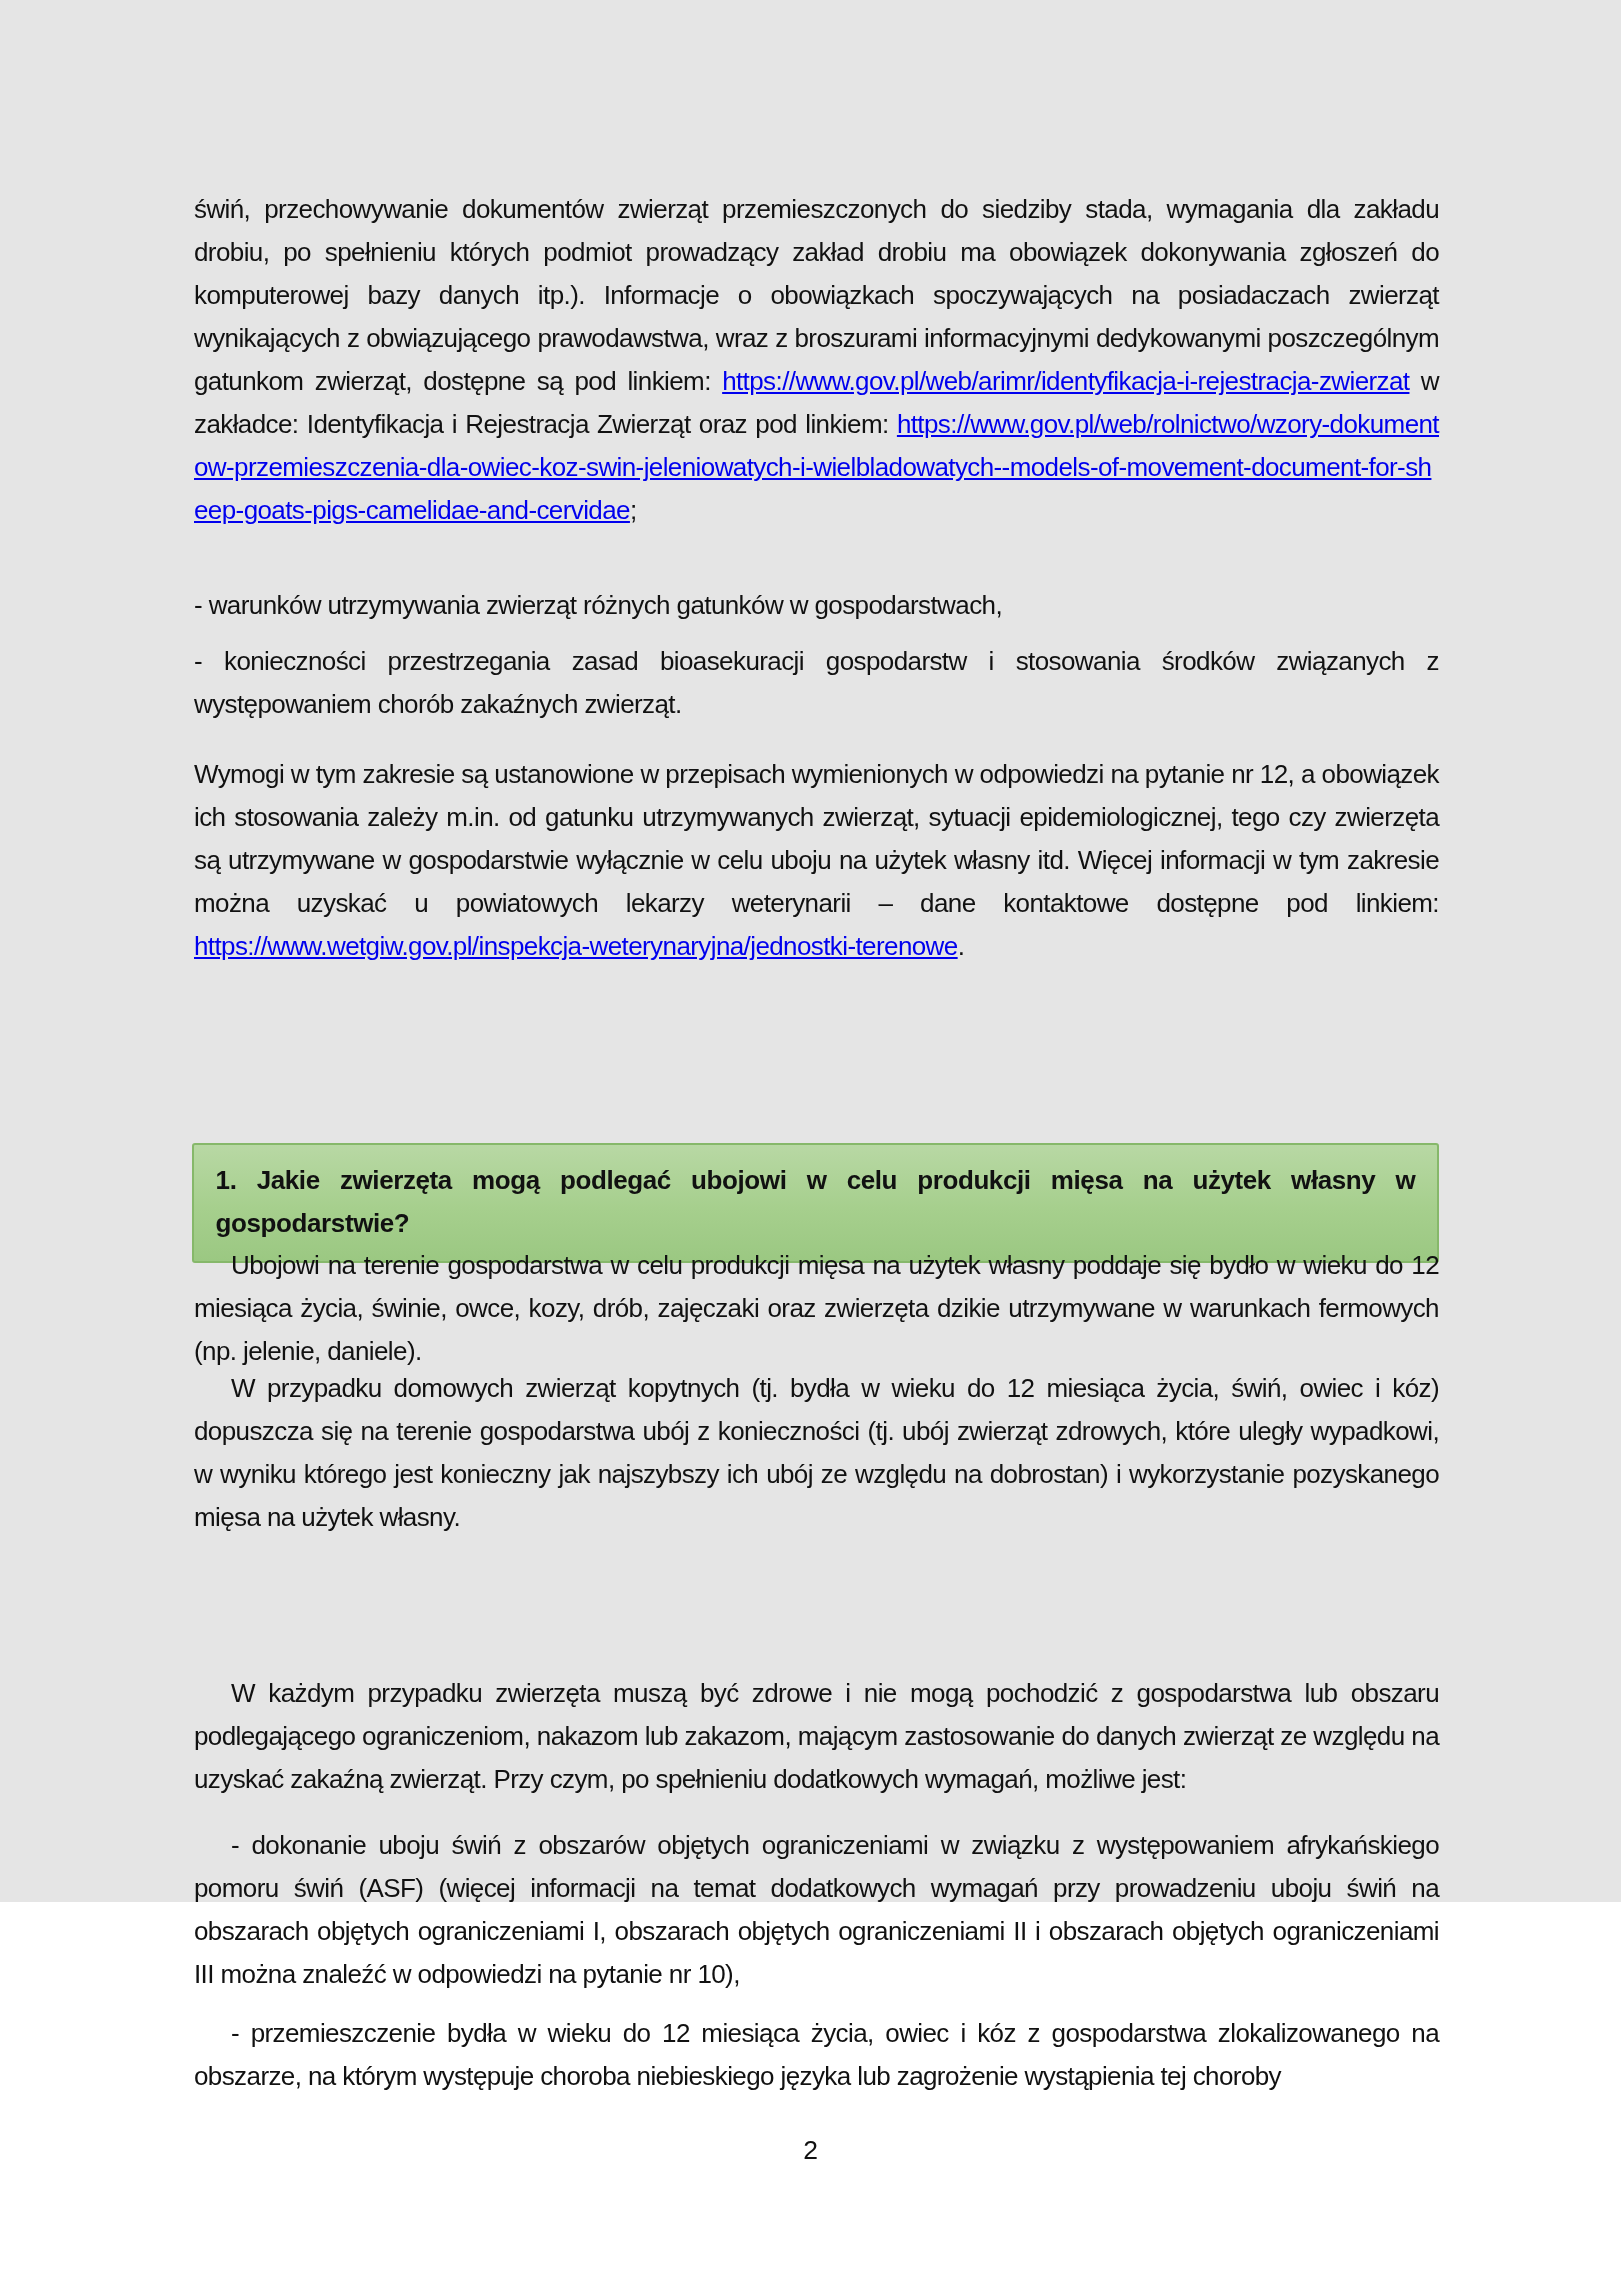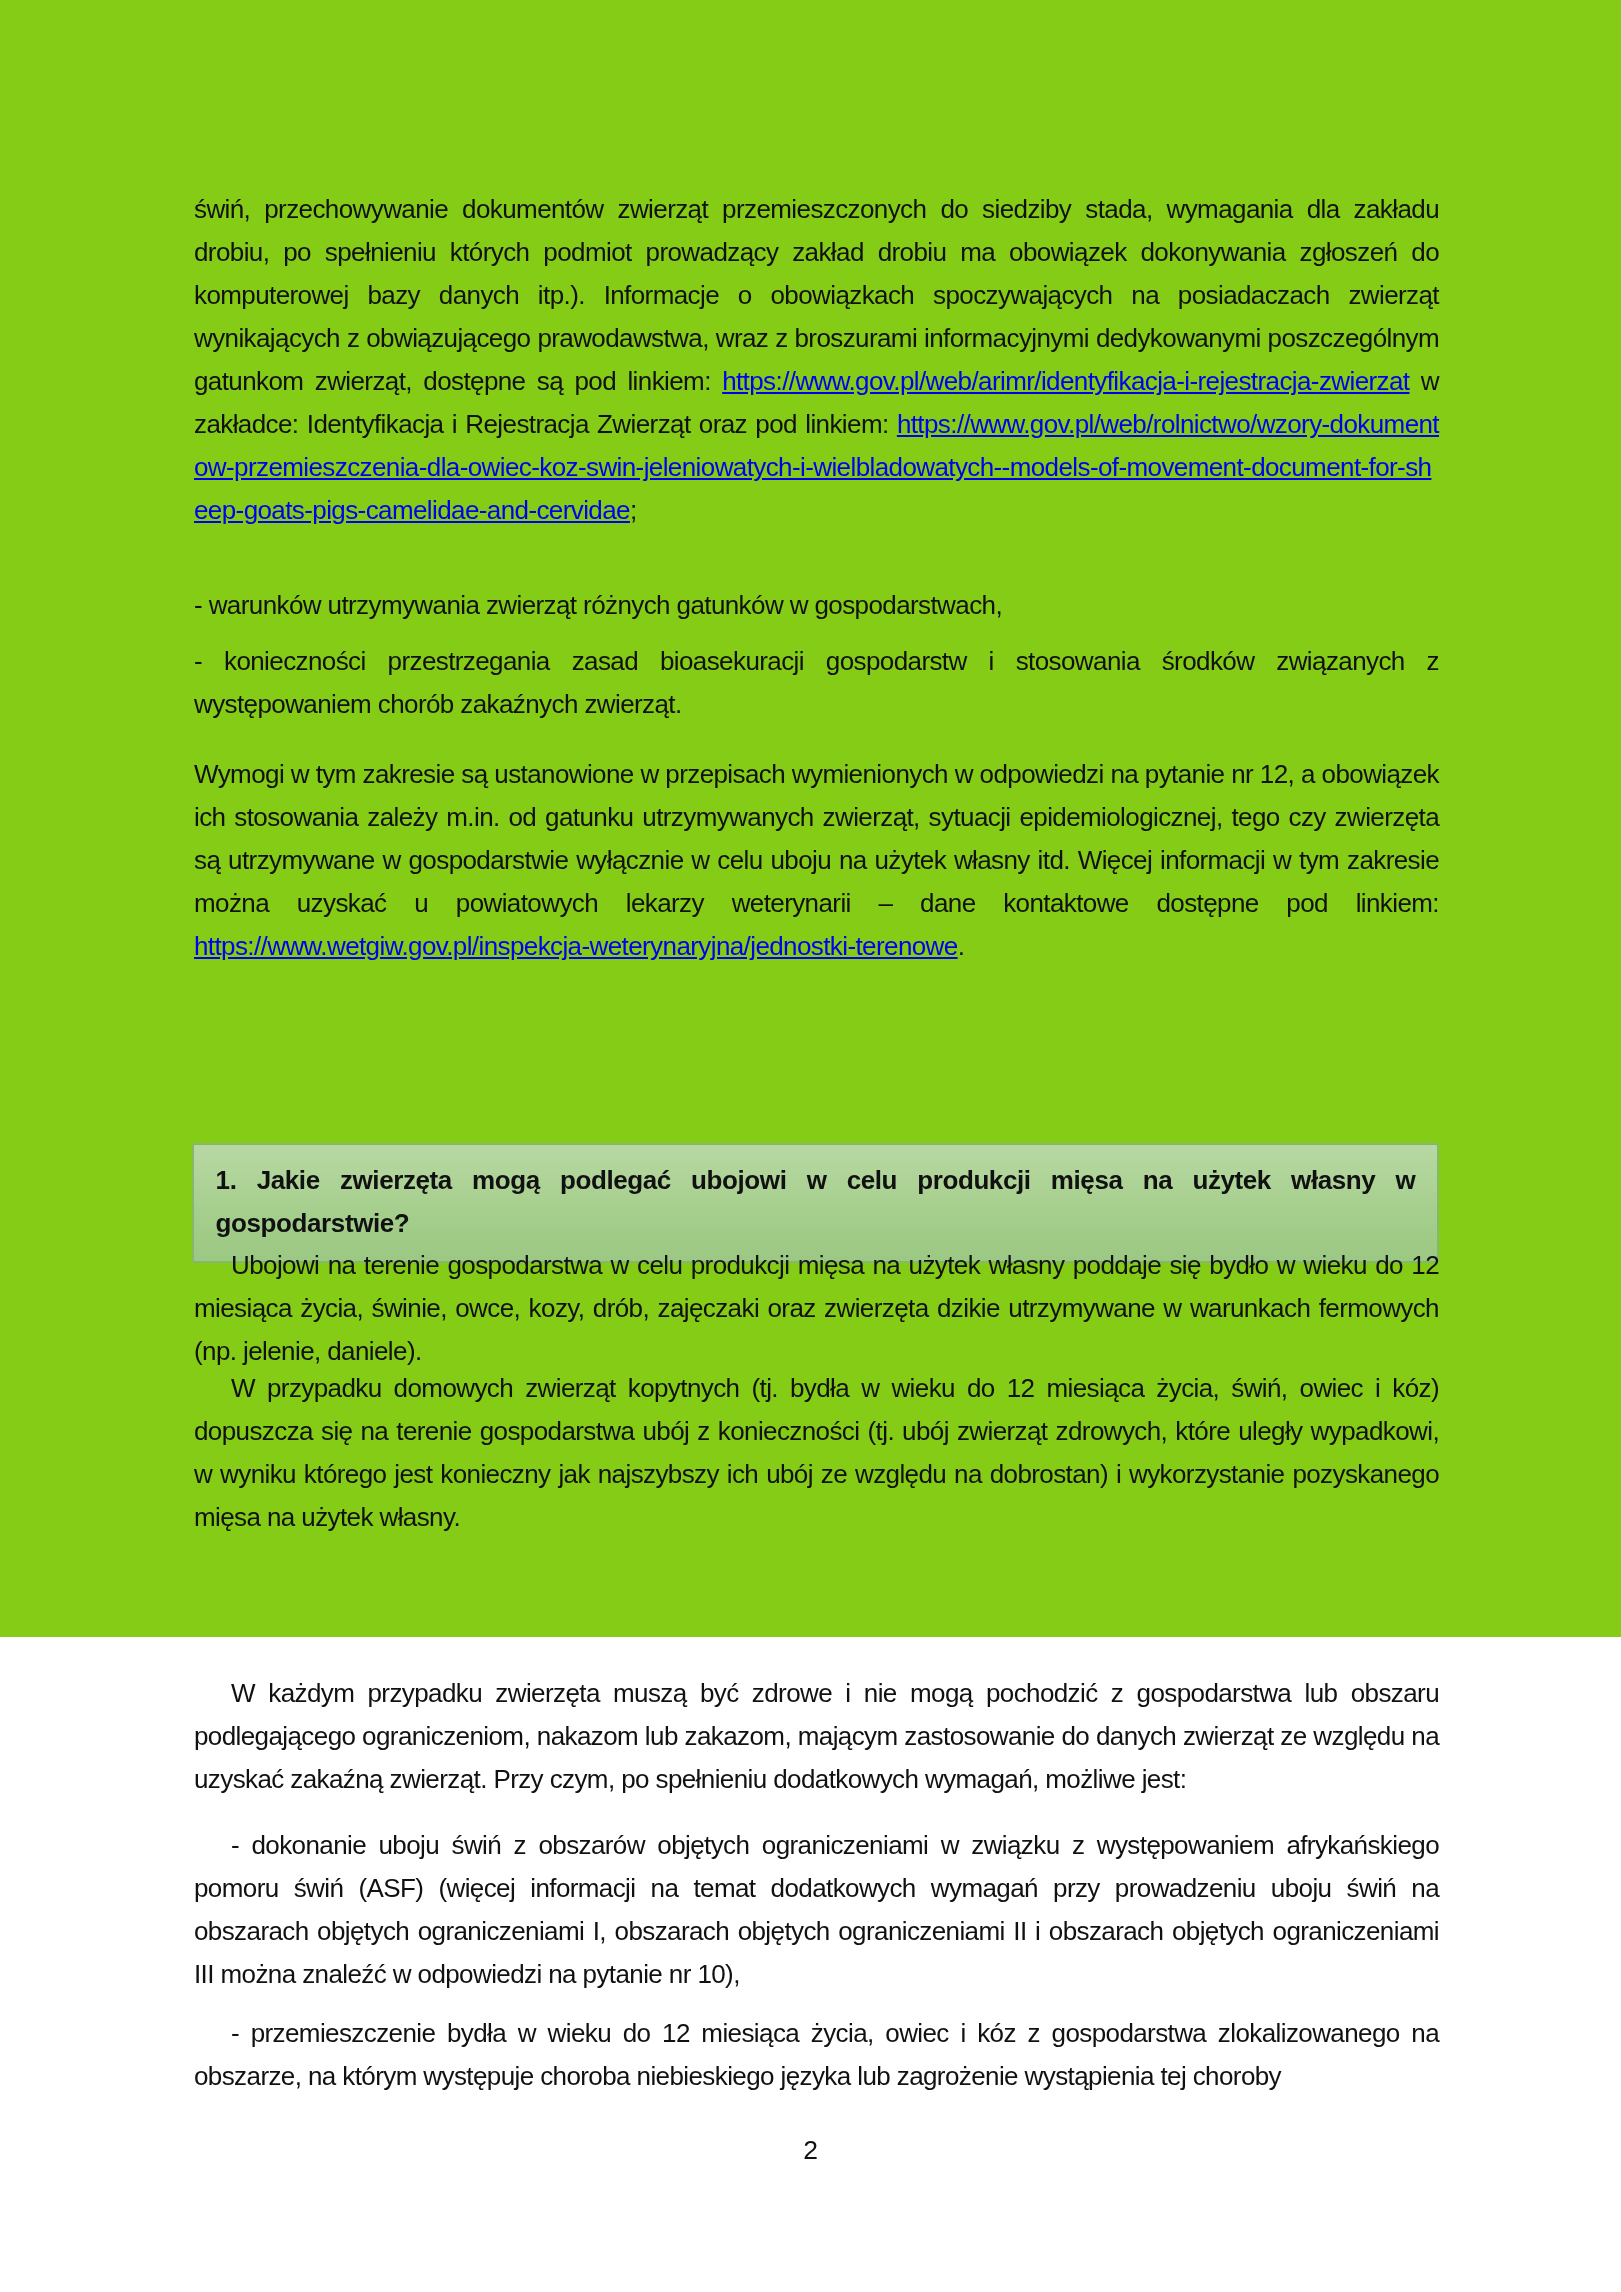--- a/index.html
+++ b/index.html
@@ -1,18 +1,18 @@
 <!DOCTYPE html>
 <html><head>
 <meta charset="utf-8">
 <style>
   html, body { margin: 0; padding: 0; background: #ffffff; }
   body { width: 1621px; height: 2293px; position: relative; overflow: hidden; }
   .page {
-    position: absolute; left: 0; top: 0; width: 1621px; height: 1637px; background: #84cc16;
+    position: absolute; left: 0; top: 0; width: 1621px; height: 1902px; background: #e5e5e5;
     font-family: "Liberation Sans", sans-serif; color: #111;
   }
   .content { position: absolute; left: 194px; width: 1245px; }
   .p {
     font-size: 26px; line-height: 43px; text-align: justify; margin: 0;
     letter-spacing: -0.6px; word-spacing: 0px;
   }
   .indent { text-indent: 37px; }
   a.link { color: #0000ee; text-decoration: underline; }
   .question-box {

